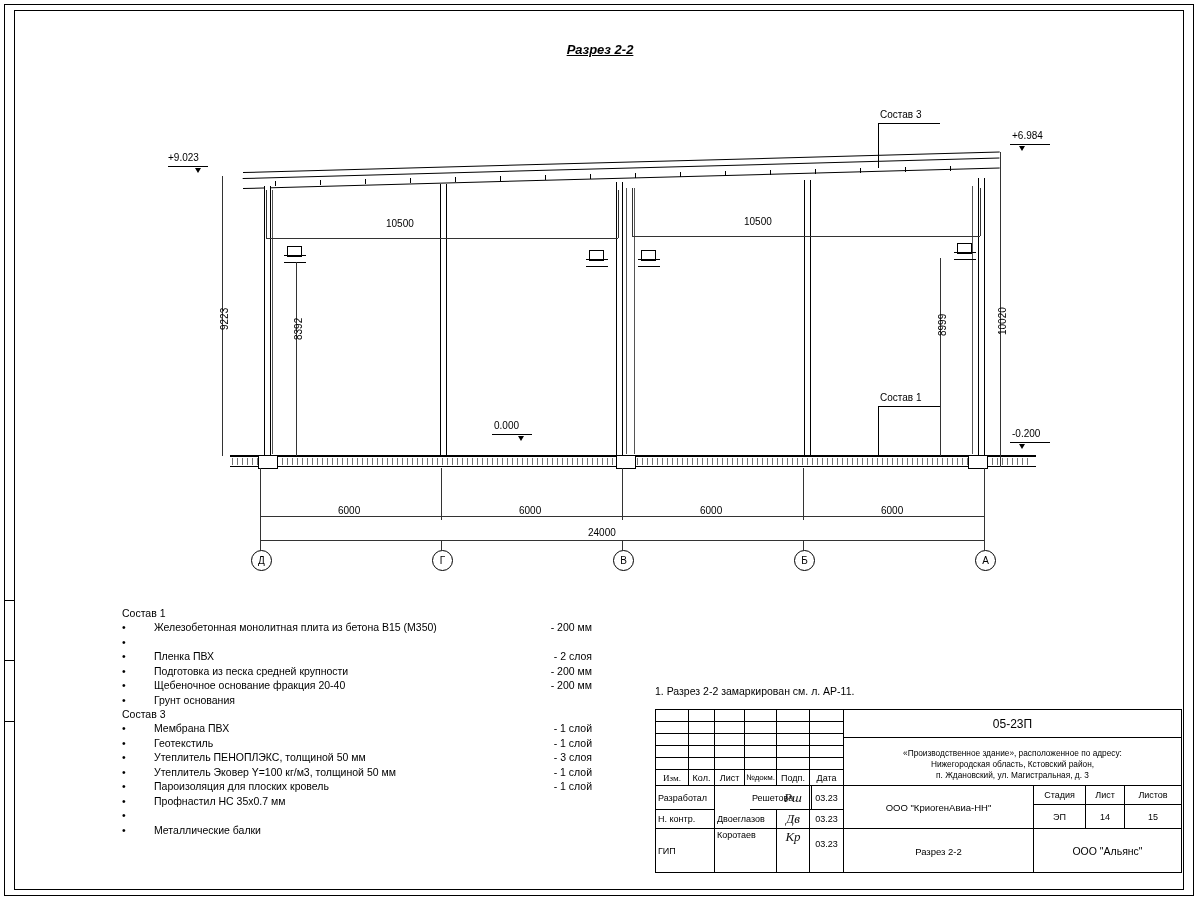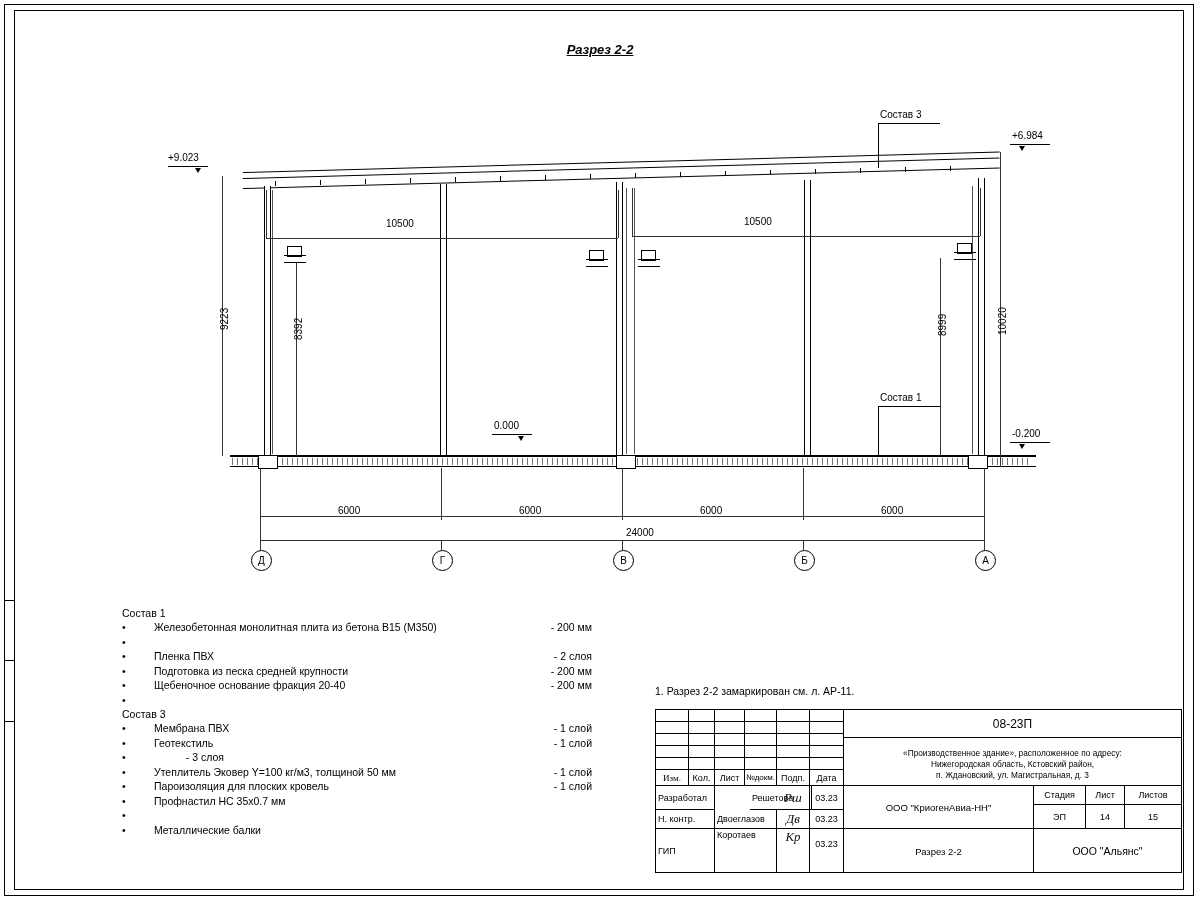--- a/index.html
+++ b/index.html
@@ -335,21 +335,21 @@
     <div class="ln v1" style="left:260px; top:468px; height:72px; background:#333;"></div>
     <div class="ln v1" style="left:441px; top:468px; height:52px; background:#333;"></div>
     <div class="ln v1" style="left:622px; top:468px; height:52px; background:#333;"></div>
     <div class="ln v1" style="left:803px; top:468px; height:52px; background:#333;"></div>
     <div class="ln v1" style="left:984px; top:468px; height:72px; background:#333;"></div>
 
     <div class="lbl" style="left:338px; top:505px;">6000</div>
     <div class="lbl" style="left:519px; top:505px;">6000</div>
     <div class="lbl" style="left:700px; top:505px;">6000</div>
     <div class="lbl" style="left:881px; top:505px;">6000</div>
-    <div class="lbl" style="left:588px; top:527px;margin-left:38px;">24000</div>
+    <div class="lbl" style="left:588px; top:527px;">24000</div>
 
     <div class="ln v1" style="left:260px; top:540px; height:10px; background:#333;"></div>
     <div class="ln v1" style="left:441px; top:540px; height:10px; background:#333;"></div>
     <div class="ln v1" style="left:622px; top:540px; height:10px; background:#333;"></div>
     <div class="ln v1" style="left:803px; top:540px; height:10px; background:#333;"></div>
     <div class="ln v1" style="left:984px; top:540px; height:10px; background:#333;"></div>
 
     <div class="axis-circle" style="left:251px; top:550px;">Д</div>
     <div class="axis-circle" style="left:432px; top:550px;">Г</div>
     <div class="axis-circle" style="left:613px; top:550px;">В</div>
@@ -379,36 +379,38 @@
       <span class="spec-txt">Подготовка из песка средней крупности</span>
       <span class="spec-val">- 200 мм</span>
     </div>
     <div class="spec-row">
       <span class="bullet">•</span>
       <span class="spec-txt">Щебеночное основание фракция 20-40</span>
       <span class="spec-val">- 200 мм</span>
     </div>
     <div class="spec-row">
       <span class="bullet">•</span>
+      <span class="spec-txt">Грунт основания</span>
       <span class="spec-val"></span>
     </div>
 
     <div class="spec-head">Состав 3</div>
     <div class="spec-row">
       <span class="bullet">•</span>
       <span class="spec-txt">Мембрана ПВХ</span>
       <span class="spec-val">- 1 слой</span>
     </div>
     <div class="spec-row">
       <span class="bullet">•</span>
       <span class="spec-txt">Геотекстиль</span>
       <span class="spec-val">- 1 слой</span>
     </div>
     <div class="spec-row">
       <span class="bullet">•</span>
+      <span class="spec-txt">Утеплитель ПЕНОПЛЭКС, толщиной 50 мм</span>
       <span class="spec-val">- 3 слоя</span>
     </div>
     <div class="spec-row">
       <span class="bullet">•</span>
       <span class="spec-txt">Утеплитель Эковер Y=100 кг/м3, толщиной 50 мм</span>
       <span class="spec-val">- 1 слой</span>
     </div>
     <div class="spec-row">
       <span class="bullet">•</span>
       <span class="spec-txt">Пароизоляция для плоских кровель</span>
@@ -484,21 +486,21 @@
     <div class="tbcell" style="left:0; top:100px; width:59px; height:19px;">Н. контр.</div>
     <div class="tbcell" style="left:59px; top:100px; width:62px; height:19px;">Двоеглазов</div>
     <div class="tbcell c sig" style="left:121px; top:100px; width:33px; height:19px;">Дв</div>
     <div class="tbcell c" style="left:154px; top:100px; width:34px; height:19px;">03.23</div>
 
     <div class="tbcell nb-b" style="left:0; top:119px; width:59px; height:44px;">ГИП</div>
     <div class="tbcell nb-b" style="left:59px; top:119px; width:62px; height:44px; align-items:flex-start; padding-top:1px;">Коротаев</div>
     <div class="tbcell c sig nb-b" style="left:121px; top:119px; width:33px; height:44px; align-items:flex-start;">Кр</div>
     <div class="tbcell c nb-b" style="left:154px; top:119px; width:34px; height:44px; align-items:flex-start; padding-top:10px;">03.23</div>
 
-    <div class="tbcell c tb-big" style="left:188px; top:0; width:337px; height:28px; border-right:none;">08-23П</div>
+    <div class="tbcell c tb-big" style="left:188px; top:0; width:337px; height:28px; border-right:none;">05-23П</div>
 
     <div class="tbcell nb-r" style="left:188px; top:28px; width:337px; height:48px; border-right:none;">
       <span class="tb-addr" style="white-space:pre-line; width:100%;">«Производственное здание», расположенное по адресу:
 Нижегородская область, Кстовский район,
 п. Ждановский, ул. Магистральная, д. 3</span>
     </div>
 
     <div class="tbcell c" style="left:188px; top:76px; width:190px; height:43px; font-size:9.5px;">ООО "КриогенАвиа-НН"</div>
 
     <div class="tbcell c nb-b" style="left:188px; top:119px; width:190px; height:44px; font-size:9.5px;">Разрез 2-2</div>

